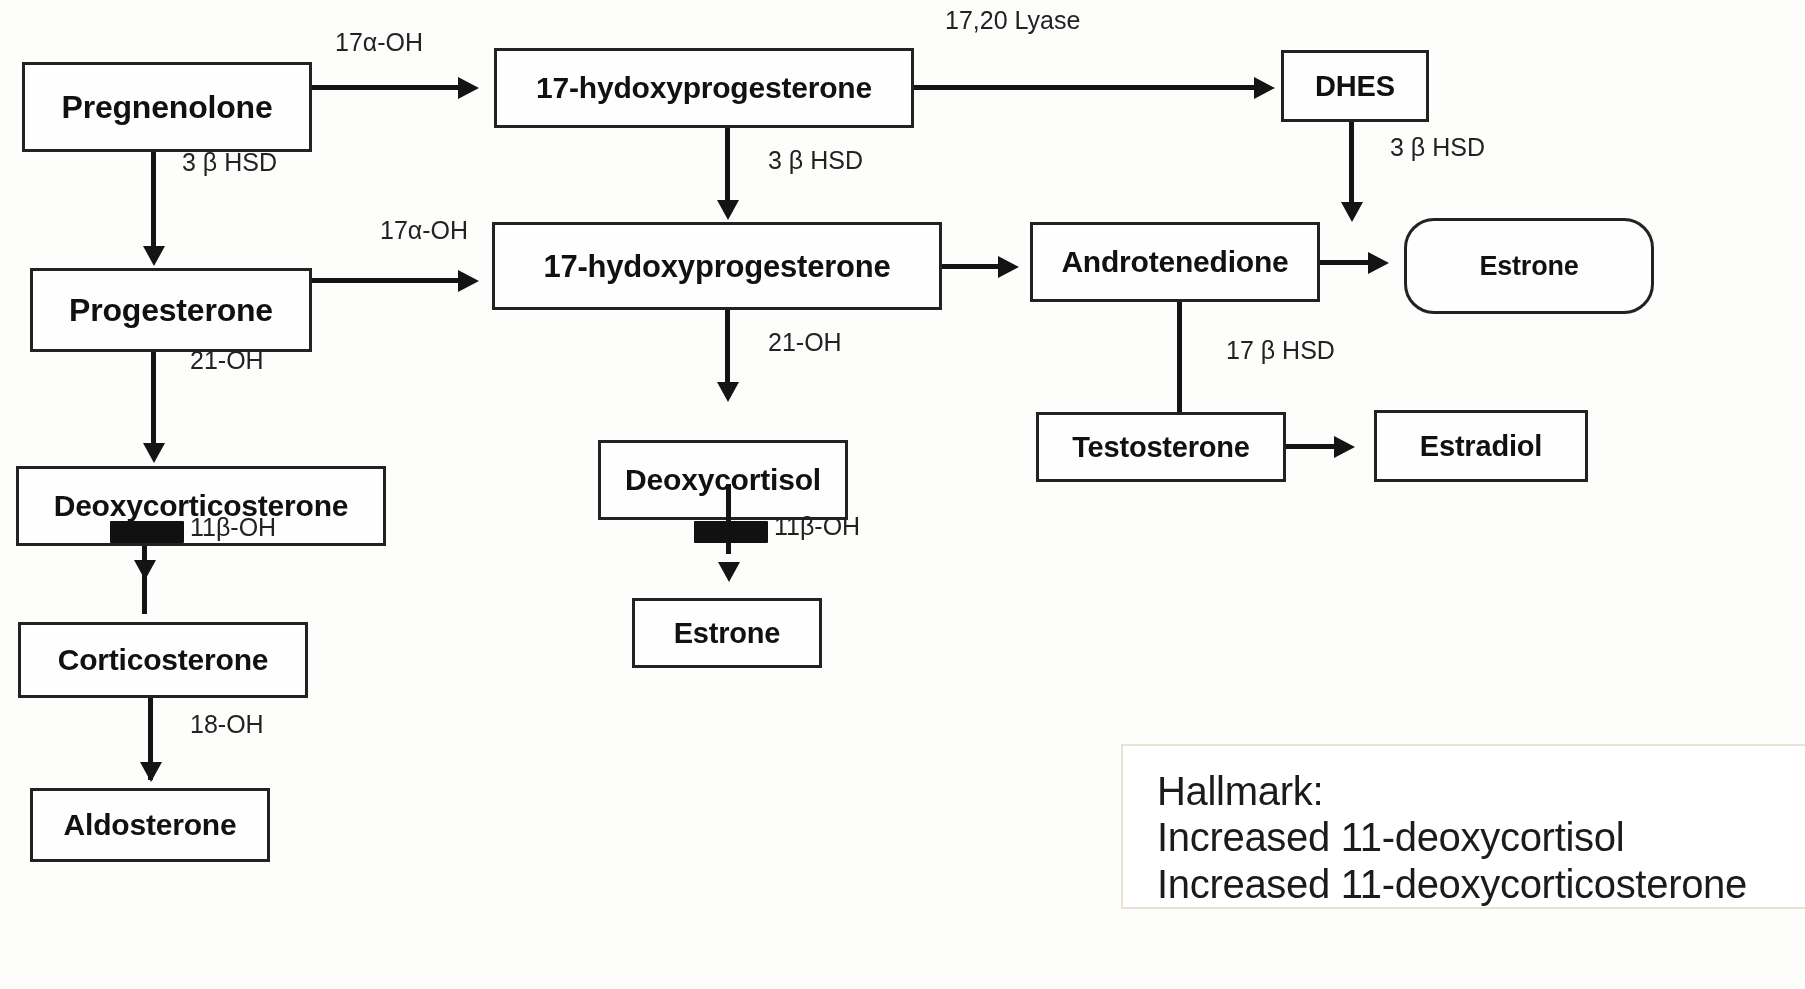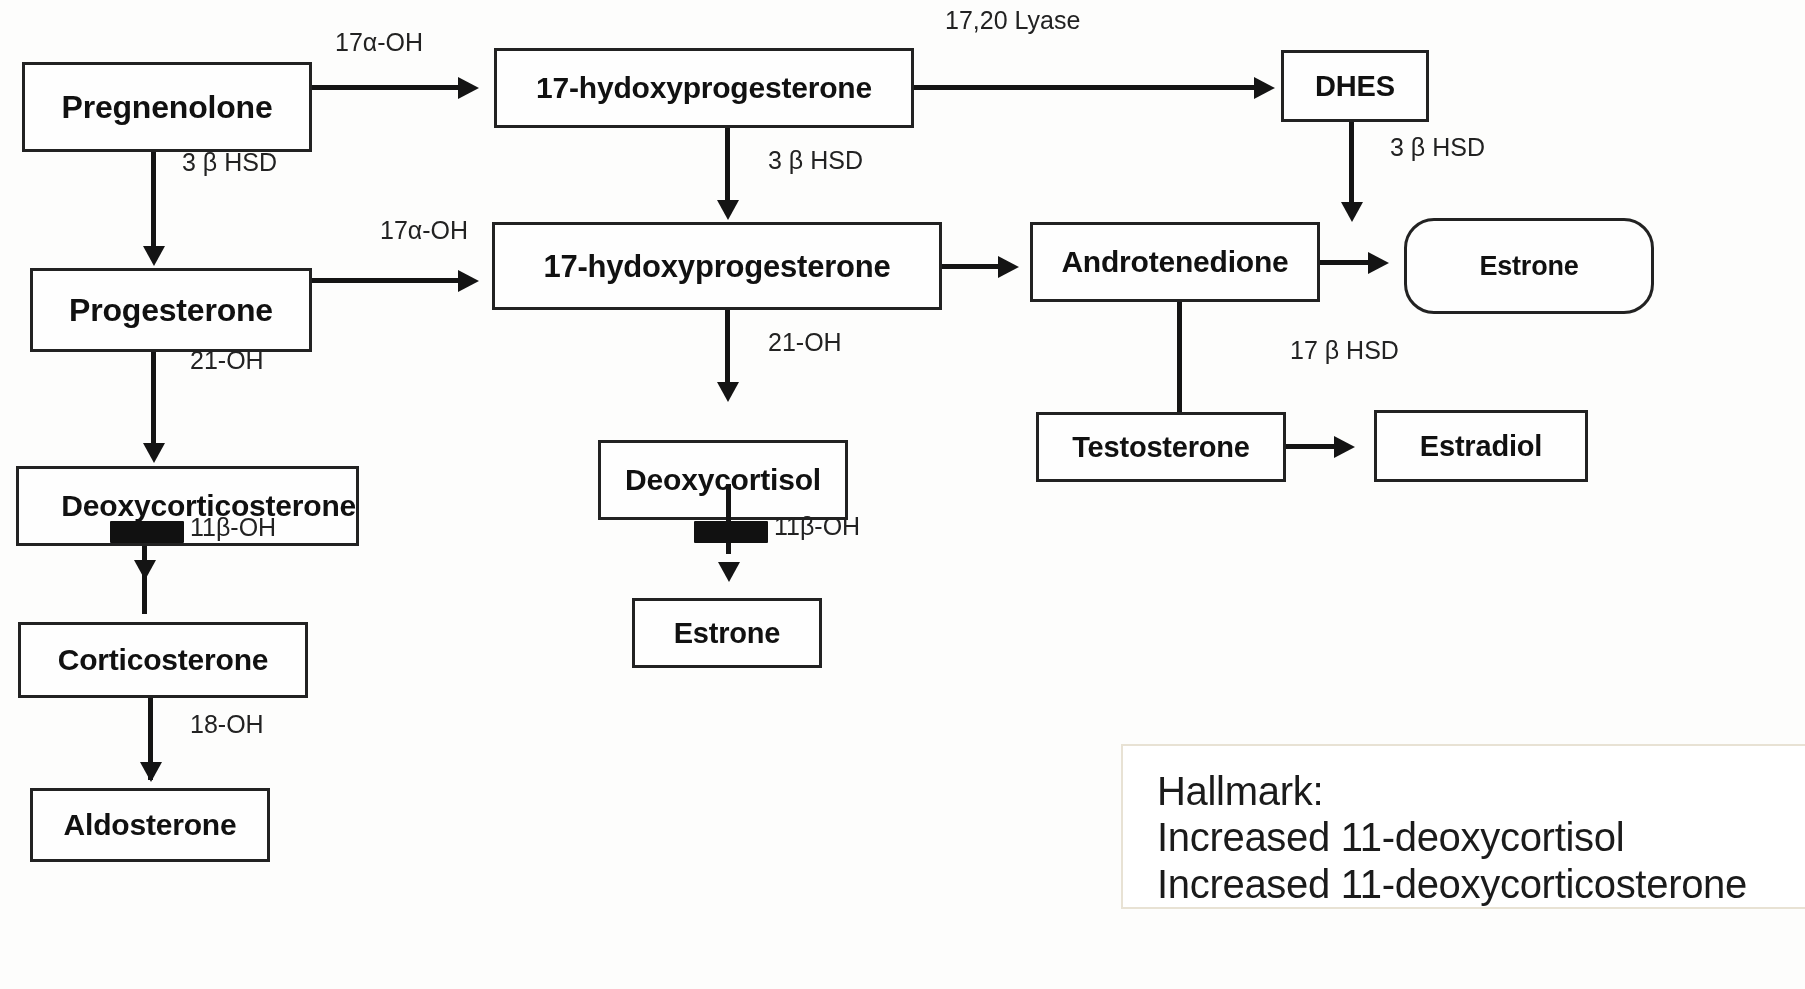--- a/index.html
+++ b/index.html
@@ -106,21 +106,21 @@
   <div class="enz" style="left:182px;top:150px;">3 β HSD</div>
 
   <div class="node" style="left:30px;top:268px;width:282px;height:84px;font-size:32px;">
     <span>Progesterone</span>
   </div>
 
   <div class="vline" style="left:151px;top:352px;height:97px;"></div>
   <div class="arrow-down" style="left:143px;top:443px;"></div>
   <div class="enz" style="left:190px;top:348px;">21-OH</div>
 
-  <div class="node" style="left:16px;top:466px;width:343px;height:80px;font-size:30px;justify-content:flex-end;">
+  <div class="node" style="left:16px;top:466px;width:370px;height:80px;font-size:30px;">
     <span>Deoxycorticosterone</span>
   </div>
 
   <div class="vline" style="left:142px;top:546px;height:68px;"></div>
   <div class="block-bar" style="left:110px;top:521px;width:74px;"></div>
   <div class="arrow-down" style="left:134px;top:560px;"></div>
   <div class="enz" style="left:190px;top:515px;">11β-OH</div>
 
   <div class="node" style="left:18px;top:622px;width:290px;height:76px;font-size:30px;">
     <span>Corticosterone</span>
@@ -179,21 +179,21 @@
   <div class="node" style="left:1404px;top:218px;width:250px;height:96px;font-size:27px;border-radius:30px;">
     <span>Estrone</span>
   </div>
 
   <div class="vline" style="left:725px;top:310px;height:78px;"></div>
   <div class="arrow-down" style="left:717px;top:382px;"></div>
   <div class="enz" style="left:768px;top:330px;">21-OH</div>
 
   <div class="vline" style="left:1177px;top:302px;height:138px;"></div>
   <div class="arrow-down" style="left:1169px;top:432px;"></div>
-  <div class="enz" style="left:1290px;top:338px;">17 β HSD</div>
+  <div class="enz" style="left:1226px;top:338px;">17 β HSD</div>
 
   <div class="node" style="left:598px;top:404px;width:250px;height:80px;font-size:30px;margin-top:36px;">
     <span>Deoxycortisol</span>
   </div>
 
   <div class="node" style="left:1036px;top:412px;width:250px;height:70px;font-size:29px;">
     <span>Testosterone</span>
   </div>
 
   <div class="hline" style="left:1286px;top:444px;width:52px;"></div>

